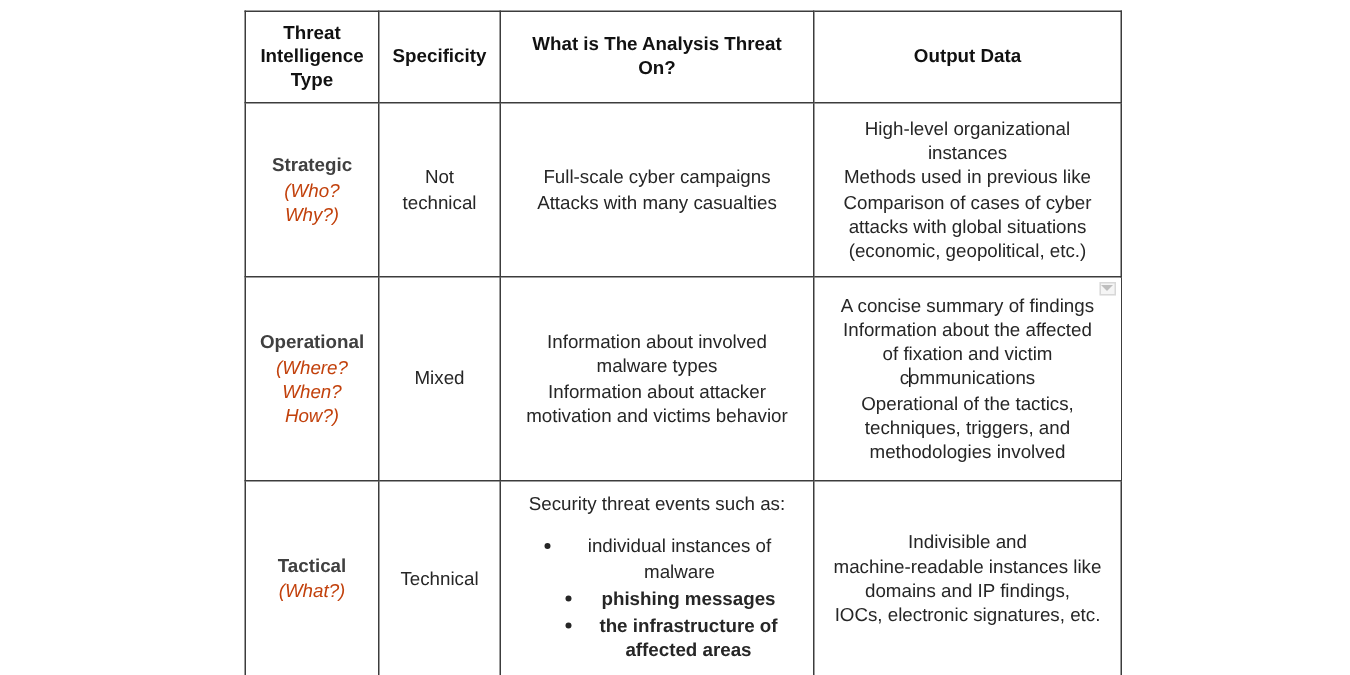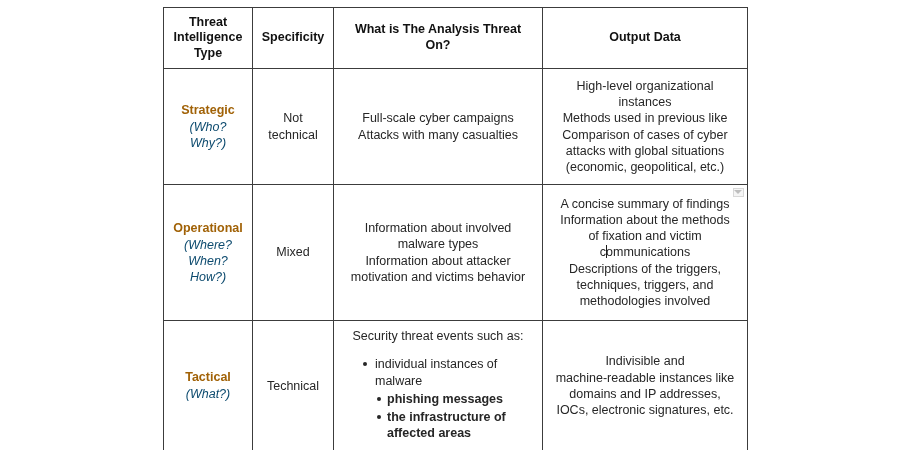--- a/index.html
+++ b/index.html
@@ -74,28 +74,28 @@
   tr.row-tactical    { height: 128px; }
 
   
   td.type-cell {
     vertical-align: middle;
   }
   .type-name {
     display: block;
     font-weight: bold;
     font-size: 12.5px;
-    color: #a16207;
+    color: #404040;
     line-height: 1.35;
   }
   .type-questions {
     display: block;
     font-style: italic;
     font-size: 12.5px;
-    color: #0c4a6e;
+    color: #c2410c;
     line-height: 1.30;
   }
   .type-questions .q-line { display: block; }
 
   
   td.spec-cell,
   td.basis-cell,
   td.out-cell {
     vertical-align: top;
   }
@@ -106,21 +106,21 @@
   ul.cell-bullets {
     list-style: none;
     margin: 12px 0 0 0;
     padding: 0;
   }
   ul.cell-bullets > li {
     position: relative;
     display: block;
     margin: 0 0 2px 0;
     padding: 0 4px 0 34px;
-    text-align: left;
+    text-align: center;
     line-height: 1.30;
   }
   ul.cell-bullets > li .bullet-dot {
     position: absolute;
     left: 22px;
     top: 6px;
     width: 4px;
     height: 4px;
     border-radius: 50%;
     background: #262626;
@@ -253,24 +253,24 @@
               <span class="line">motivation and victims behavior</span>
             </span>
           </td>
           <td class="out-cell has-widgets">
             <span class="cell-widget-marker">
               <span class="tri-box"></span>
               <span class="tri"></span>
             </span>
             <span class="cell-lines">
               <span class="line">A concise summary of findings</span>
-              <span class="line">Information about the methods</span>
+              <span class="line">Information about the affected</span>
               <span class="line">of fixation and victim</span>
               <span class="line"><span id="caret-prefix">c</span><span class="text-caret"></span><span id="caret-suffix">ommunications</span></span>
-              <span class="line">Descriptions of the triggers,</span>
+              <span class="line">Operational of the tactics,</span>
               <span class="line">techniques, triggers, and</span>
               <span class="line">methodologies involved</span>
             </span>
           </td>
         </tr>
 
         <tr class="data-row row-tactical">
           <td class="type-cell">
             <span class="type-name">Tactical</span>
             <span class="type-questions">
@@ -298,21 +298,21 @@
               <li class="li-indent-2">
                 <span class="bullet-dot"></span>
                 <span>the infrastructure of affected areas</span>
               </li>
             </ul>
           </td>
           <td class="out-cell">
             <span class="cell-lines">
               <span class="line">Indivisible and</span>
               <span class="line">machine-readable instances like</span>
-              <span class="line">domains and IP addresses,</span>
+              <span class="line">domains and IP findings,</span>
               <span class="line">IOCs, electronic signatures, etc.</span>
             </span>
           </td>
         </tr>
 
       </tbody>
     </table>
   </div>
 
 </div>

